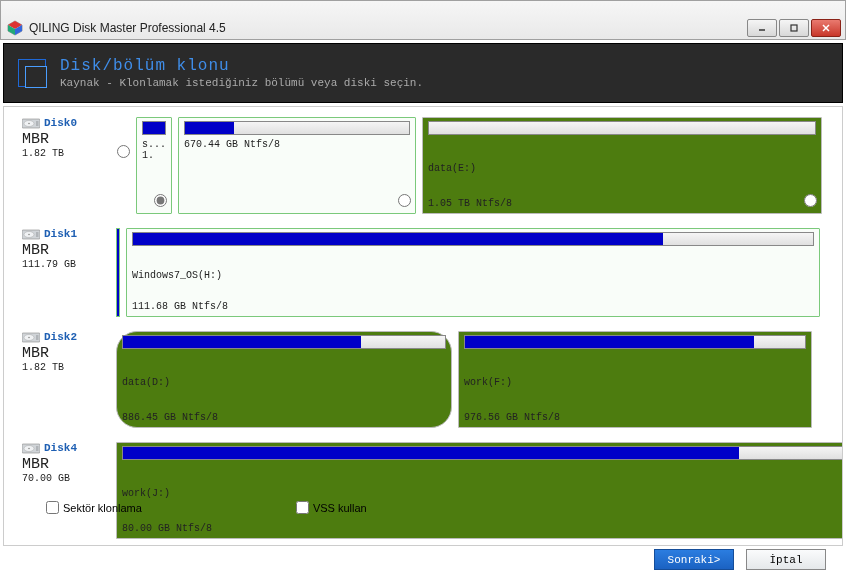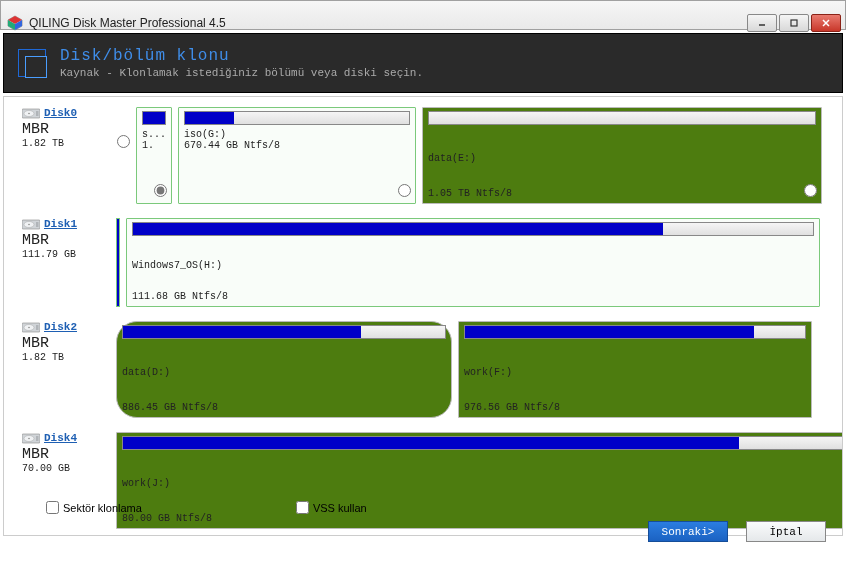--- a/index.html
+++ b/index.html
@@ -1,57 +1,57 @@
 <!DOCTYPE html>
 <html><head>
 <meta charset="utf-8">
 <style>
 * { box-sizing: border-box; margin: 0; padding: 0; }
 body { font-family: "Segoe UI", Tahoma, sans-serif; font-size: 11px; background: #fff; width: 846px; height: 578px; overflow: hidden; }
 
-.titlebar { height: 30px; background: linear-gradient(#f6f6f6,#e9e9e9); border: 1px solid #a0a0a0; display: flex; align-items: center; padding: 16px 4px 0 6px; }
+.titlebar { height: 40px; background: linear-gradient(#f6f6f6,#e9e9e9); border: 1px solid #a0a0a0; display: flex; align-items: center; padding: 16px 4px 0 6px; }
 .titlebar .logo { width: 16px; height: 16px; margin-right: 6px; }
 .titlebar .title { flex: 1; font-size: 12px; color: #222; }
 .winbtns { display: flex; gap: 2px; }
 .winbtn { width: 30px; height: 18px; border: 1px solid #888; background: linear-gradient(#f5f5f5,#d8d8d8); display:flex; align-items:center; justify-content:center; border-radius:2px; cursor:pointer; }
 .winbtn.close { background: linear-gradient(#e97a6f,#c8372a); border-color:#8a2217; }
 .winbtn svg { width:10px; height:10px; }
 
 .header { margin: 3px 3px 0 3px; background:#2a2a2a; height:60px; display:flex; align-items:center; padding:0 14px; gap:14px; border:1px solid #000; }
 .header .hicon { width:28px; height:28px; border:1.5px solid #1e68d6; position:relative; flex-shrink:0; }
 .header .hicon::after { content:""; position:absolute; left:6px; top:6px; width:20px; height:20px; border:1.5px solid #4a9eff; background:#2a2a2a; }
 .header-title { font-family: "Courier New", monospace; font-size:16px; color:#3f8de8; letter-spacing:1px; }
 .header-sub { font-family: "Courier New", monospace; font-size:11px; color:#aaa; margin-top:2px; }
 
 .main { padding: 10px 18px 6px 18px; border:1px solid #ccc; margin:3px; height: 440px; overflow:hidden; }
 
 .disk-row { display:flex; gap:6px; margin-bottom:14px; align-items:flex-start; }
 .disk-info { width:88px; flex-shrink:0; }
-.disk-name { font-family:"Courier New",monospace; font-size:11px; font-weight:bold; color:#1e5fb3;text-decoration:underline; }
+.disk-name { font-family:"Courier New",monospace; font-size:11px; font-weight:bold; color:#1e5fb3; }
 .disk-type { font-family:"Courier New",monospace; font-size:15px; color:#222; margin-top:2px; }
 .disk-size { font-family:"Courier New",monospace; font-size:10px; color:#222; }
 .disk-radio { width:14px; display:flex; align-items:center; justify-content:center; padding-top:28px; }
 .disk-radio input { accent-color:#777; }
 
 .hdd-icon { width:18px; height:12px; display:inline-block; vertical-align:middle; margin-right:4px; }
 
 .partitions { flex:1; display:flex; gap:6px; }
 .part { border:1px solid #7bc97b; border-radius:1px; padding:3px 5px 4px 5px; display:flex; flex-direction:column; position:relative; background:#f9fdf9; }
 .part.plain { border-color:#bbb; background:#4d7c0f;gap:24px; }
 .part-bar { height:14px; border:1px solid #888; background:linear-gradient(#f5f5f5,#e0e0e0); position:relative; margin-bottom:4px; overflow:hidden; }
 .part-bar .fill { position:absolute; top:0; left:0; bottom:0; background:#0000c8; }
 .part-label { font-family:"Courier New",monospace; font-size:10px; color:#222; white-space:nowrap; overflow:hidden; text-overflow:ellipsis; }
 .part-meta  { font-family:"Courier New",monospace; font-size:10px; color:#222; white-space:nowrap; }
 .part-radio { position:absolute; right:4px; bottom:4px; }
 .part-radio input { accent-color:#777; }
 
 .options { position:absolute; left:22px; bottom:64px; display:flex; gap:130px; }
 .options label { font-size:11px; display:flex; align-items:center; gap:4px;padding-left:24px; }
 
-.footer { position:absolute; right:20px; bottom:36px; display:flex; gap:18px; }
+.footer { position:absolute; right:20px; bottom:8px; display:flex; gap:12px; }
 .btn { width:80px; height:21px; border:1px solid #888; background:linear-gradient(#fafbfc,#e5e8ea); font-family:"Courier New",monospace; font-size:11px; display:flex; align-items:center; justify-content:center; cursor:pointer; }
 .btn.primary { background:linear-gradient(#2b7de0,#1b62c2); color:#fff; border-color:#154d99; }
 </style>
 </head>
 <body>
 
 <div class="titlebar">
   <svg class="logo" viewBox="0 0 16 16">
       <polygon points="8,1 15,5 15,11 8,15 1,11 1,5" fill="#fff" stroke="#444" stroke-width="0.5"></polygon>
       <polygon points="8,1 15,5 8,9 1,5" fill="#d33"></polygon>
@@ -108,21 +108,20 @@
             <div class="fill" style="width:100%"></div>
           </div>
           <div class="part-label">s...</div>
           <div class="part-meta">1.</div>
           <div class="part-radio"><input type="radio" name="psel" checked="" style=""></div>
         </div>
         <div class="part" style="width: 238px;">
           <div class="part-bar">
             <div class="fill" style="width:22%"></div>
           </div>
-          <div class="part-label">iso(G:)</div>
           <div class="part-meta">670.44 GB Ntfs/8</div>
           <div class="part-radio"><input type="radio" name="psel" style=""></div>
         </div>
         <div class="part plain" style="width: 400px;">
           <div class="part-bar">
             <div class="fill" style="width:0%"></div>
           </div>
           <div class="part-label">data(E:)</div>
           <div class="part-meta">1.05 TB Ntfs/8</div>
           <div class="part-radio"><input type="radio" name="psel" style=""></div>

